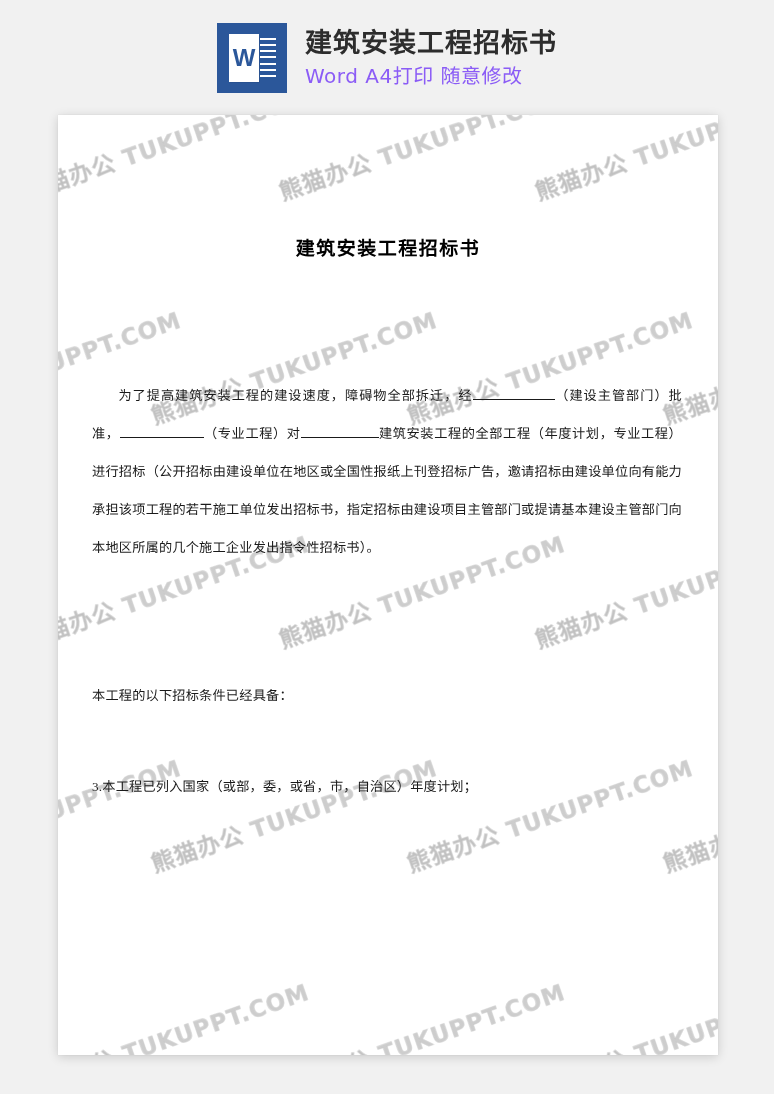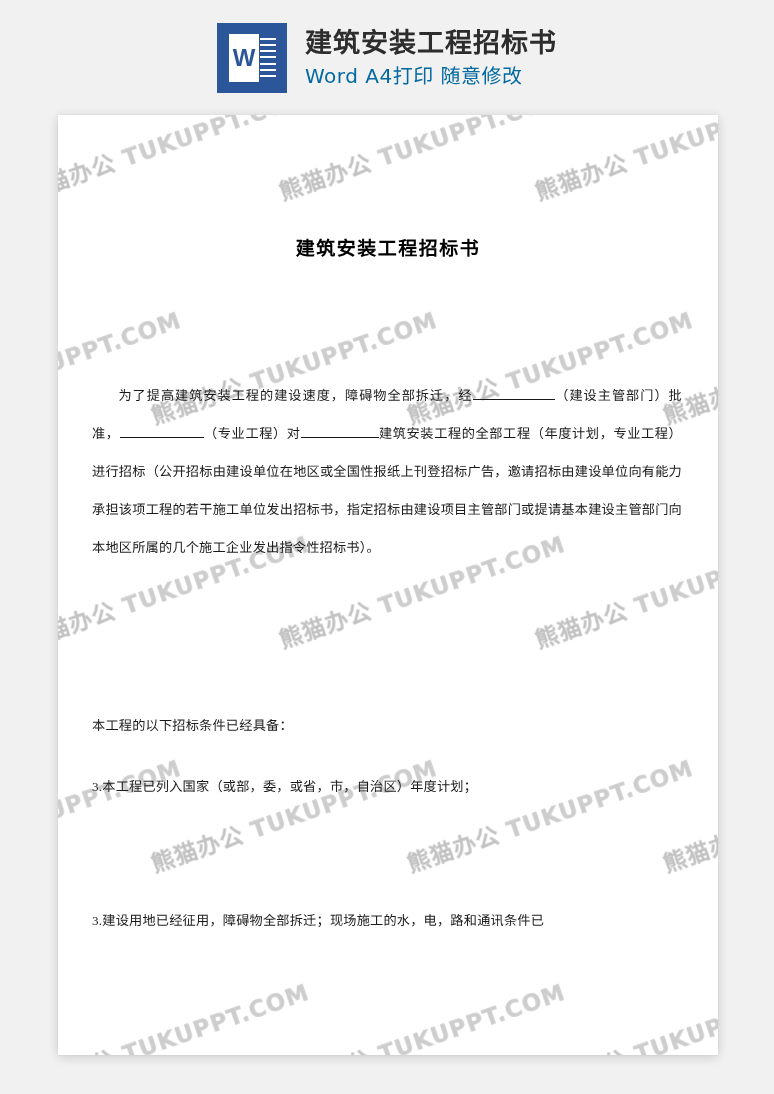--- a/index.html
+++ b/index.html
@@ -91,21 +91,21 @@
     font-weight: bold;
     font-size: 27px;
     color: #2d2d2d;
     letter-spacing: 1px;
     line-height: 1.2;
     margin: 0 0 4px 0;
   }
   .banner-subtitle {
     font-family: "DejaVu Sans", "Liberation Sans", sans-serif;
     font-size: 20px;
-    color: #0369a1;
+    color: #8b5cf6;
     line-height: 1.2;
     margin: 0;
     letter-spacing: 0.5px;
   }
 
   
   .page {
     position: absolute;
     left: 58px;
     top: 115px;
@@ -183,21 +183,21 @@
     border-bottom: 1px solid #1a1a1a;
     height: 0.95em;
     vertical-align: baseline;
   }
   .bl-1 { width: 82px; }
   .bl-2 { width: 84px; }
   .bl-3 { width: 78px; }
 
   .p-intro   { top: 262px; }
   .h-section { top: 515px; }
-  .p-ready   { top: 592px; }
+  .p-ready   { top: 562px; }
   .p-item1   { top: 653px; }
   .p-item2   { top: 720px; }
   .p-item3   { top: 787px; }
 </style>
 </head>
 <body>
 
 <div class="banner">
   <div class="banner-inner">
 
@@ -250,16 +250,15 @@
     <h2 class="doc-title">建筑安装工程招标书</h2>
 
     <p class="doc-para indent p-intro"><span>为了提高建筑安装工程的建设速度，障碍物全部拆迁，经</span><span class="blank-line bl-1"></span><span>（建设主管部门）批准，</span><span class="blank-line bl-2"></span><span>（专业工程）对</span><span class="blank-line bl-3"></span><span>建筑安装工程的全部工程（年度计划，专业工程）进行招标（公开招标由建设单位在地区或全国性报纸上刊登招标广告，邀请招标由建设单位向有能力承担该项工程的若干施工单位发出招标书，指定招标由建设项目主管部门或提请基本建设主管部门向本地区所属的几个施工企业发出指令性招标书）。</span></p>
 
 
     <p class="doc-para p-ready">本工程的以下招标条件已经具备：</p>
 
     <p class="doc-para p-item1">3.本工程已列入国家（或部，委，或省，市，自治区）年度计划；</p>
 
 
-    <p class="doc-para p-item3">3.建设用地已经征用，障碍物全部拆迁；现场施工的水，电，路和通讯条件已</p>
 
   </div>
 </div>
 
 </body></html>

